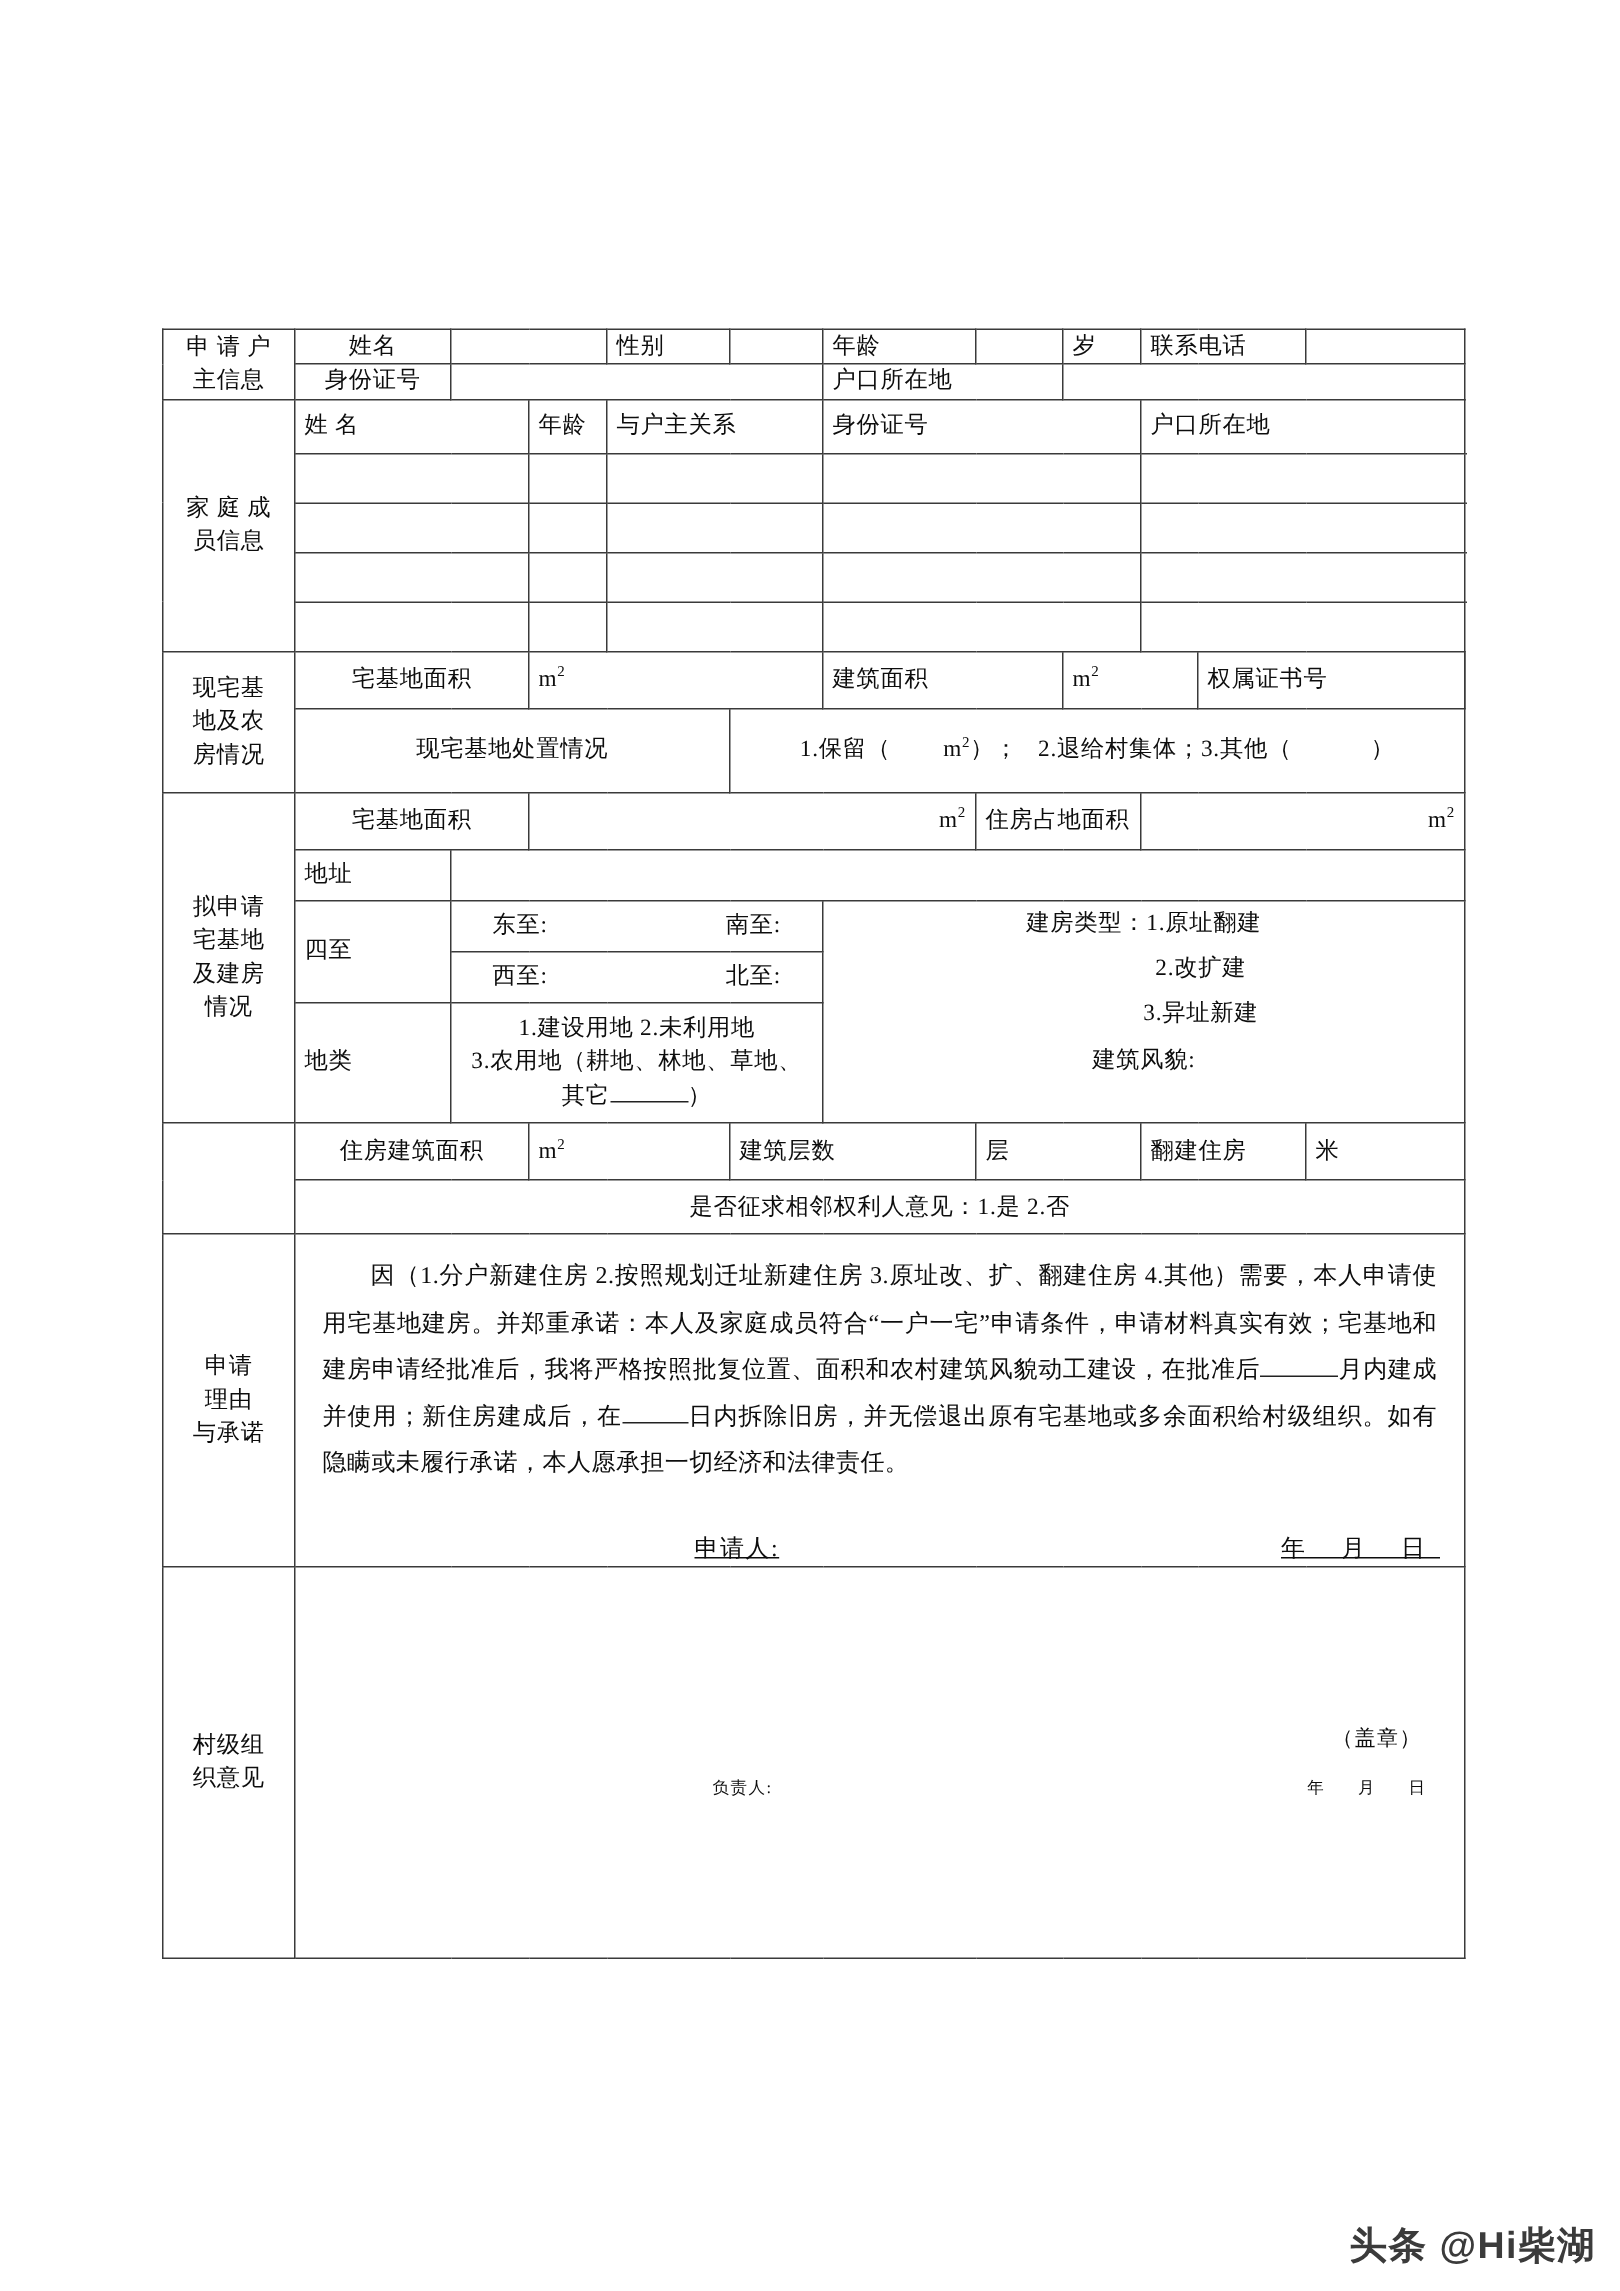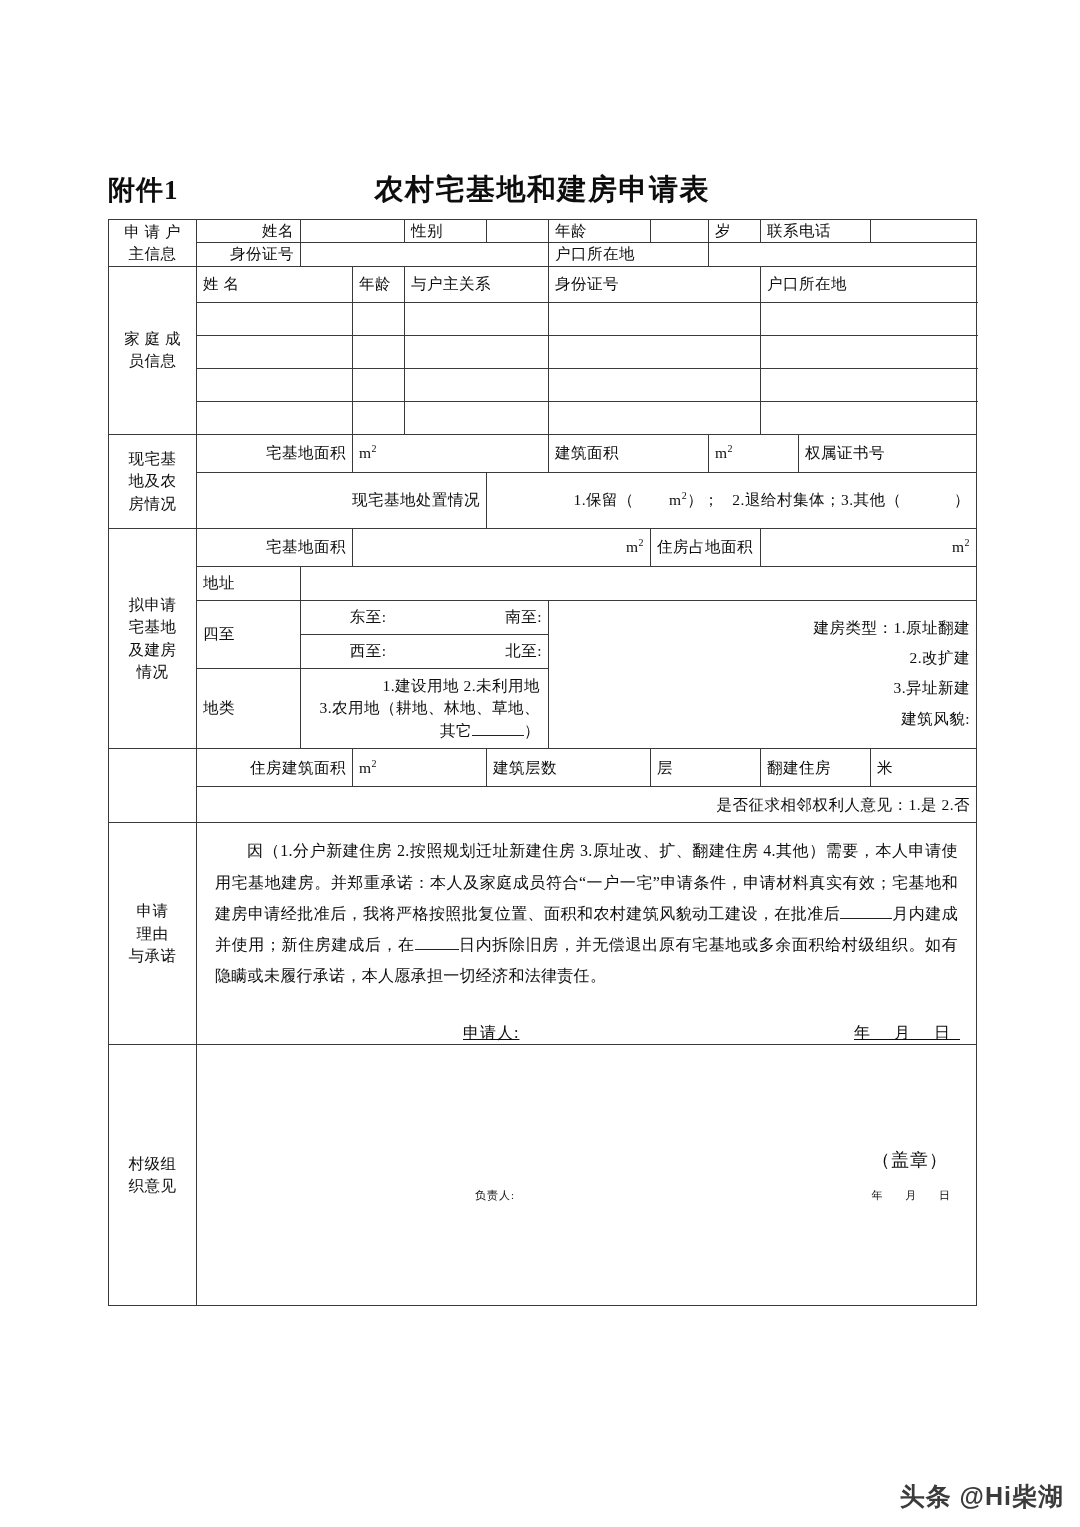--- a/index.html
+++ b/index.html
@@ -47,21 +47,21 @@
   table.form td{
     border:1px solid #3a3a3a;
     font-size:15.5px;
     padding:0 6px;
     vertical-align:middle;
     line-height:1.45;
     font-family:"Liberation Serif","DejaVu Serif",serif;
     letter-spacing:0.5px;
   }
   .c{}
-  .l{text-align:right;}
+  .l{text-align:center;}
   .r{text-align:right;padding-right:26px;}
   .vlabel{
     text-align:center;
     line-height:1.75;
     letter-spacing:2px;
     font-size:15.5px;
     margin-top:32px;
   }
   .sq{font-size:15.5px;}
   .sq sup{font-size:10px;vertical-align:super;}
@@ -88,21 +88,21 @@
   .sign-applicant{margin-left:260px;}
   .sign-date{margin-left:auto;padding-right:10px;letter-spacing:10px;}
   
   .village-cell{
     vertical-align:bottom;
     padding:10px 16px 14px 14px;
     height:260px;
   }
   .stamp{
     text-align:right;
-    font-size:18px;
+    font-size:14px;
     padding-right:22px;
     margin-bottom:14px;
     letter-spacing:1px;
   }
   .vill-sign{
     display:flex;
     font-size:11px;
     letter-spacing:1px;
   }
   .vill-person{margin-left:272px;}
@@ -129,24 +129,20 @@
     opacity:0.92;
     white-space:nowrap;
   }
   .bt-line{line-height:1.95;}
 </style>
 </head>
 <body>
 
 <div class="page">
 
-  <div class="title-row">
-    <span class="attach-no">附件1</span>
-    <span class="doc-title">农村宅基地和建房申请表</span>
-  </div>
 
   <table class="form">
     <colgroup>
       <col style="width:88px">
       <col style="width:104px">
       <col style="width:52px">
       <col style="width:52px">
       <col style="width:82px">
       <col style="width:62px">
       <col style="width:102px">
@@ -261,21 +257,21 @@
       <td class="l" colspan="10"></td>
     </tr>
 
     <tr style="height:34px">
       <td class="c" rowspan="2">四至</td>
       <td class="l" colspan="4">
         <span>东至:</span>
         <span style="display:inline-block;width:110px"></span>
         <span>南至:</span>
       </td>
-      <td class="l" colspan="6" rowspan="3" style="vertical-align:top;padding-top:12px">
+      <td class="l" colspan="6" rowspan="3" style="vertical-align:top;padding-top:0">
         <div class="bt-line">
           <span>建房类型：</span><span>1.原址翻建</span>
         </div>
         <div class="bt-line" style="padding-left:76px">2.改扩建</div>
         <div class="bt-line" style="padding-left:76px">3.异址新建</div>
         <div class="bt-line">建筑风貌:</div>
       </td>
     </tr>
 
     <tr style="height:34px">

